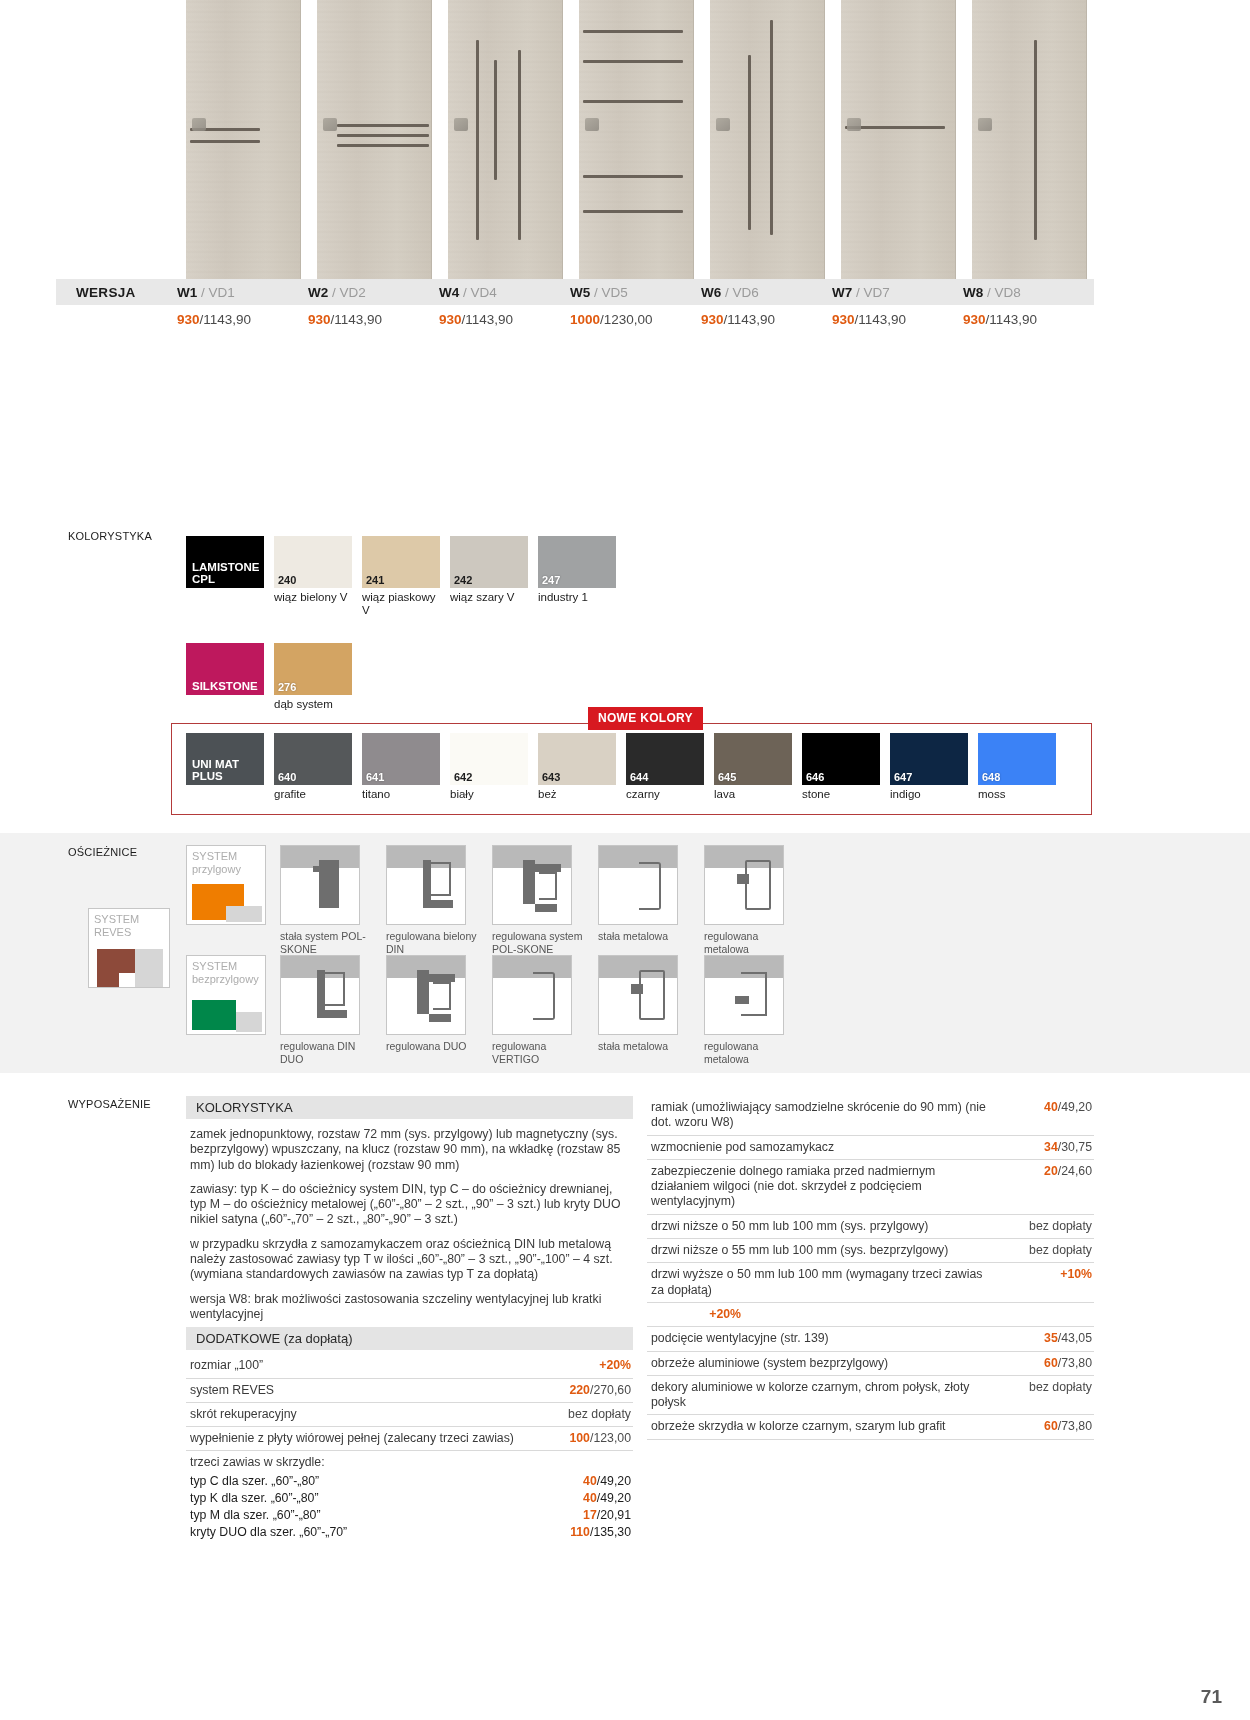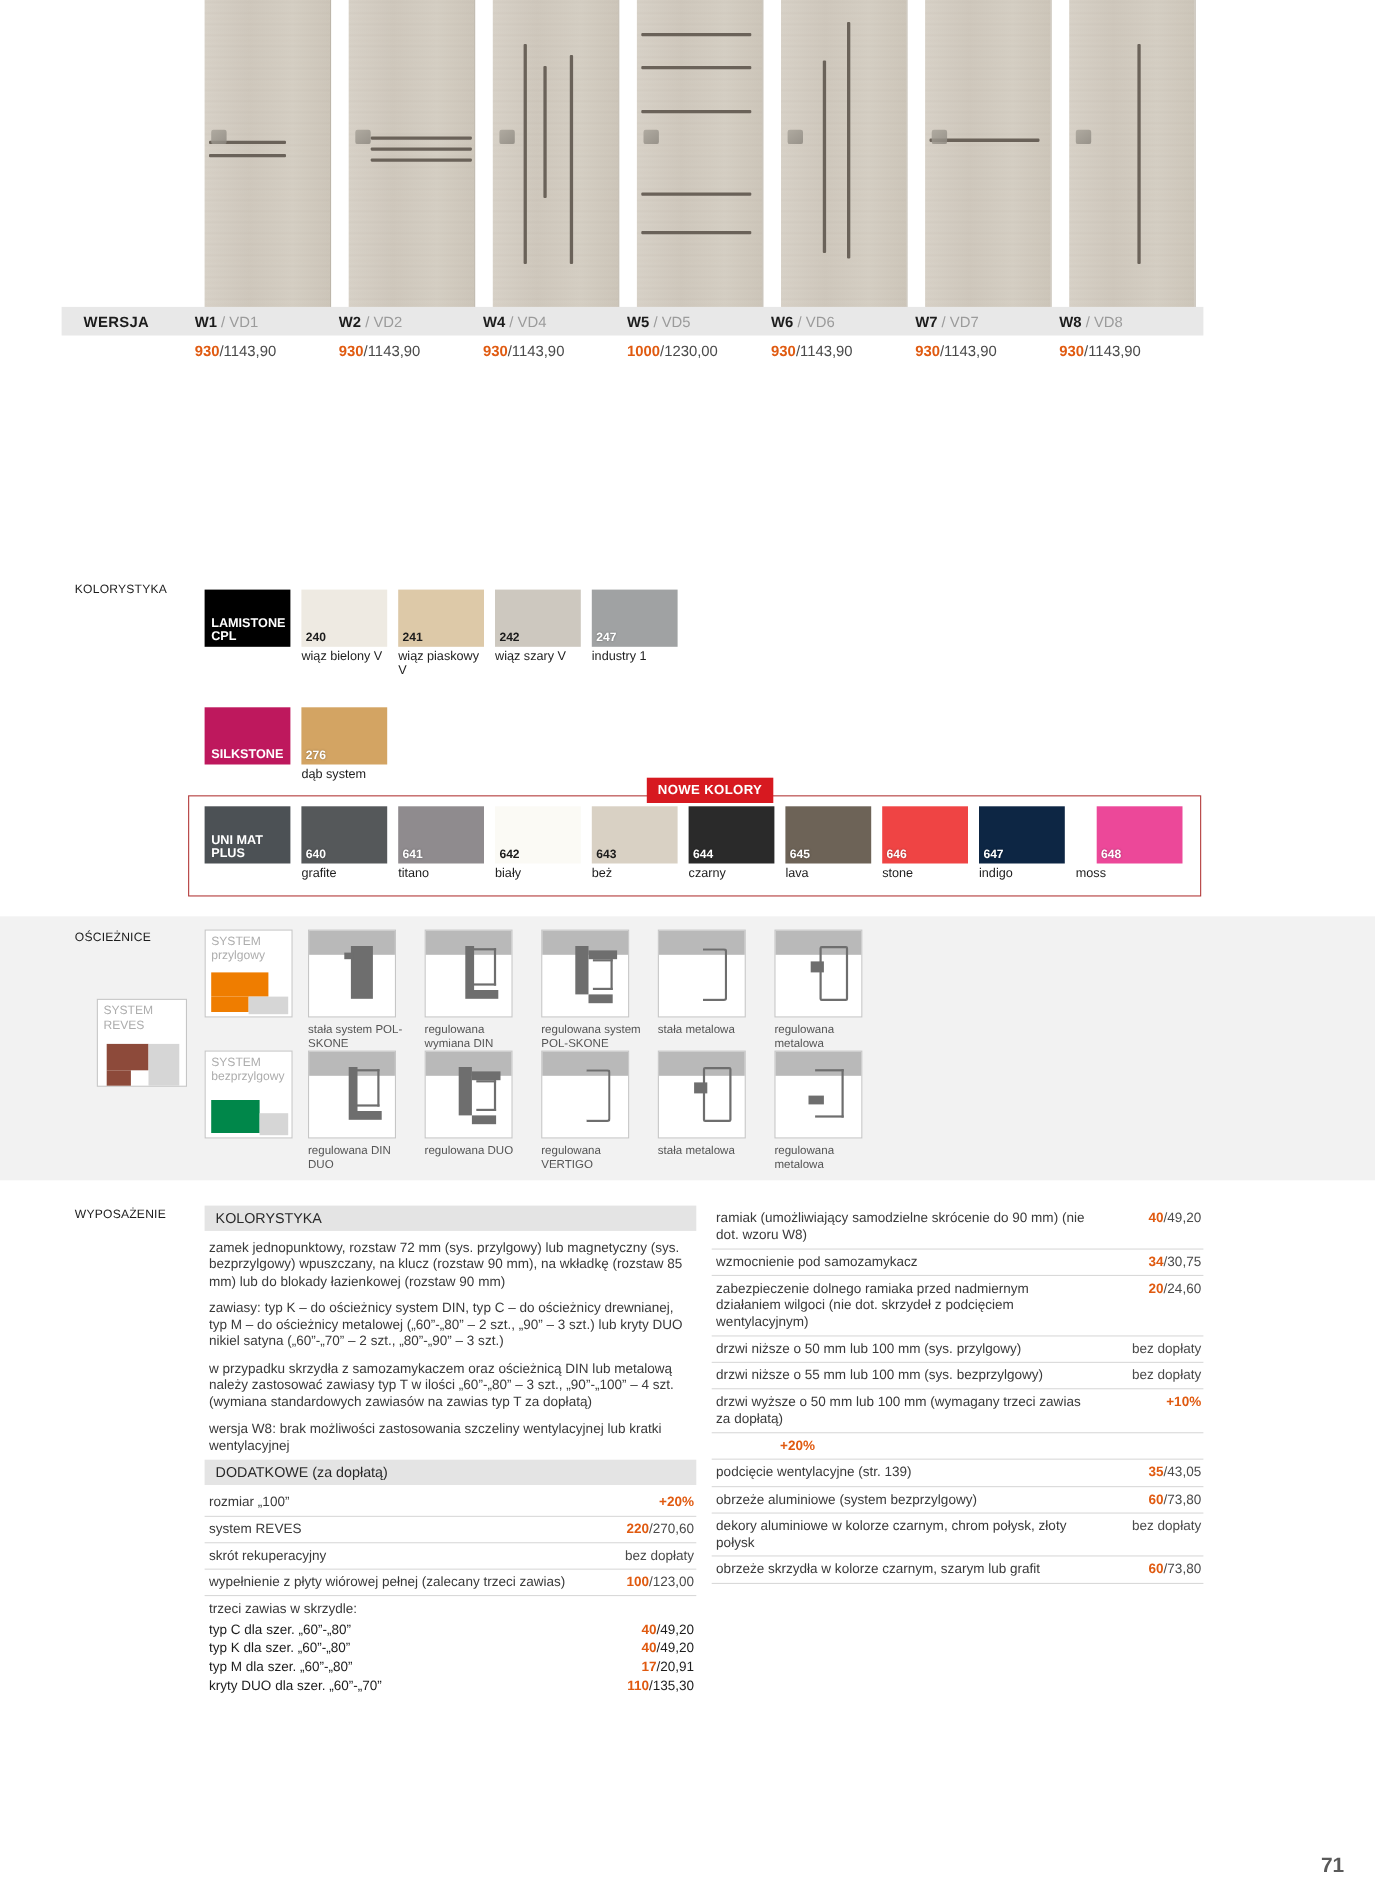--- a/index.html
+++ b/index.html
@@ -361,33 +361,33 @@
         </div>
         <div class="sw-name">czarny</div>
       </div>
       <div class="swatch-wrap">
         <div class="swatch" style="background: rgb(109, 99, 87);">
           <div class="code">645</div>
         </div>
         <div class="sw-name">lava</div>
       </div>
       <div class="swatch-wrap">
-        <div class="swatch" style="background: #ef4444;">
+        <div class="swatch" style="background: #000000;">
           <div class="code">646</div>
         </div>
         <div class="sw-name">stone</div>
       </div>
       <div class="swatch-wrap">
         <div class="swatch" style="background: rgb(13, 38, 68);">
           <div class="code">647</div>
         </div>
         <div class="sw-name">indigo</div>
       </div>
       <div class="swatch-wrap">
-        <div class="swatch" style="background: #ec4899; margin-left: 19px;">
+        <div class="swatch" style="background: #3b82f6;">
           <div class="code">648</div>
         </div>
         <div class="sw-name">moss</div>
       </div>
     </div>
 </div>
 
 <div id="osc-band"></div>
 <div class="sec-label" id="lab-osc">OŚCIEŻNICE</div>
 
@@ -420,21 +420,21 @@
         </div>
         <div class="frame-cap">stała system POL-SKONE</div>
       </div>
       <div>
         <div class="frame-tile">
           <div class="lintel"></div>
           <div class="outline" style="left:42px;top:16px;width:22px;height:34px;border-left:none"></div>
           <div class="shape" style="left:36px;top:14px;width:8px;height:40px"></div>
           <div class="shape" style="left:36px;top:54px;width:30px;height:8px"></div>
         </div>
-        <div class="frame-cap">regulowana wymiana DIN</div>
+        <div class="frame-cap">regulowana bielony DIN</div>
       </div>
       <div>
         <div class="frame-tile">
           <div class="lintel"></div>
           <div class="shape" style="left:30px;top:14px;width:12px;height:44px"></div>
           <div class="shape" style="left:42px;top:18px;width:26px;height:8px"></div>
           <div class="outline" style="left:46px;top:26px;width:18px;height:28px;border-left:none"></div>
           <div class="shape" style="left:42px;top:58px;width:22px;height:8px"></div>
         </div>
         <div class="frame-cap">regulowana system POL-SKONE</div>

